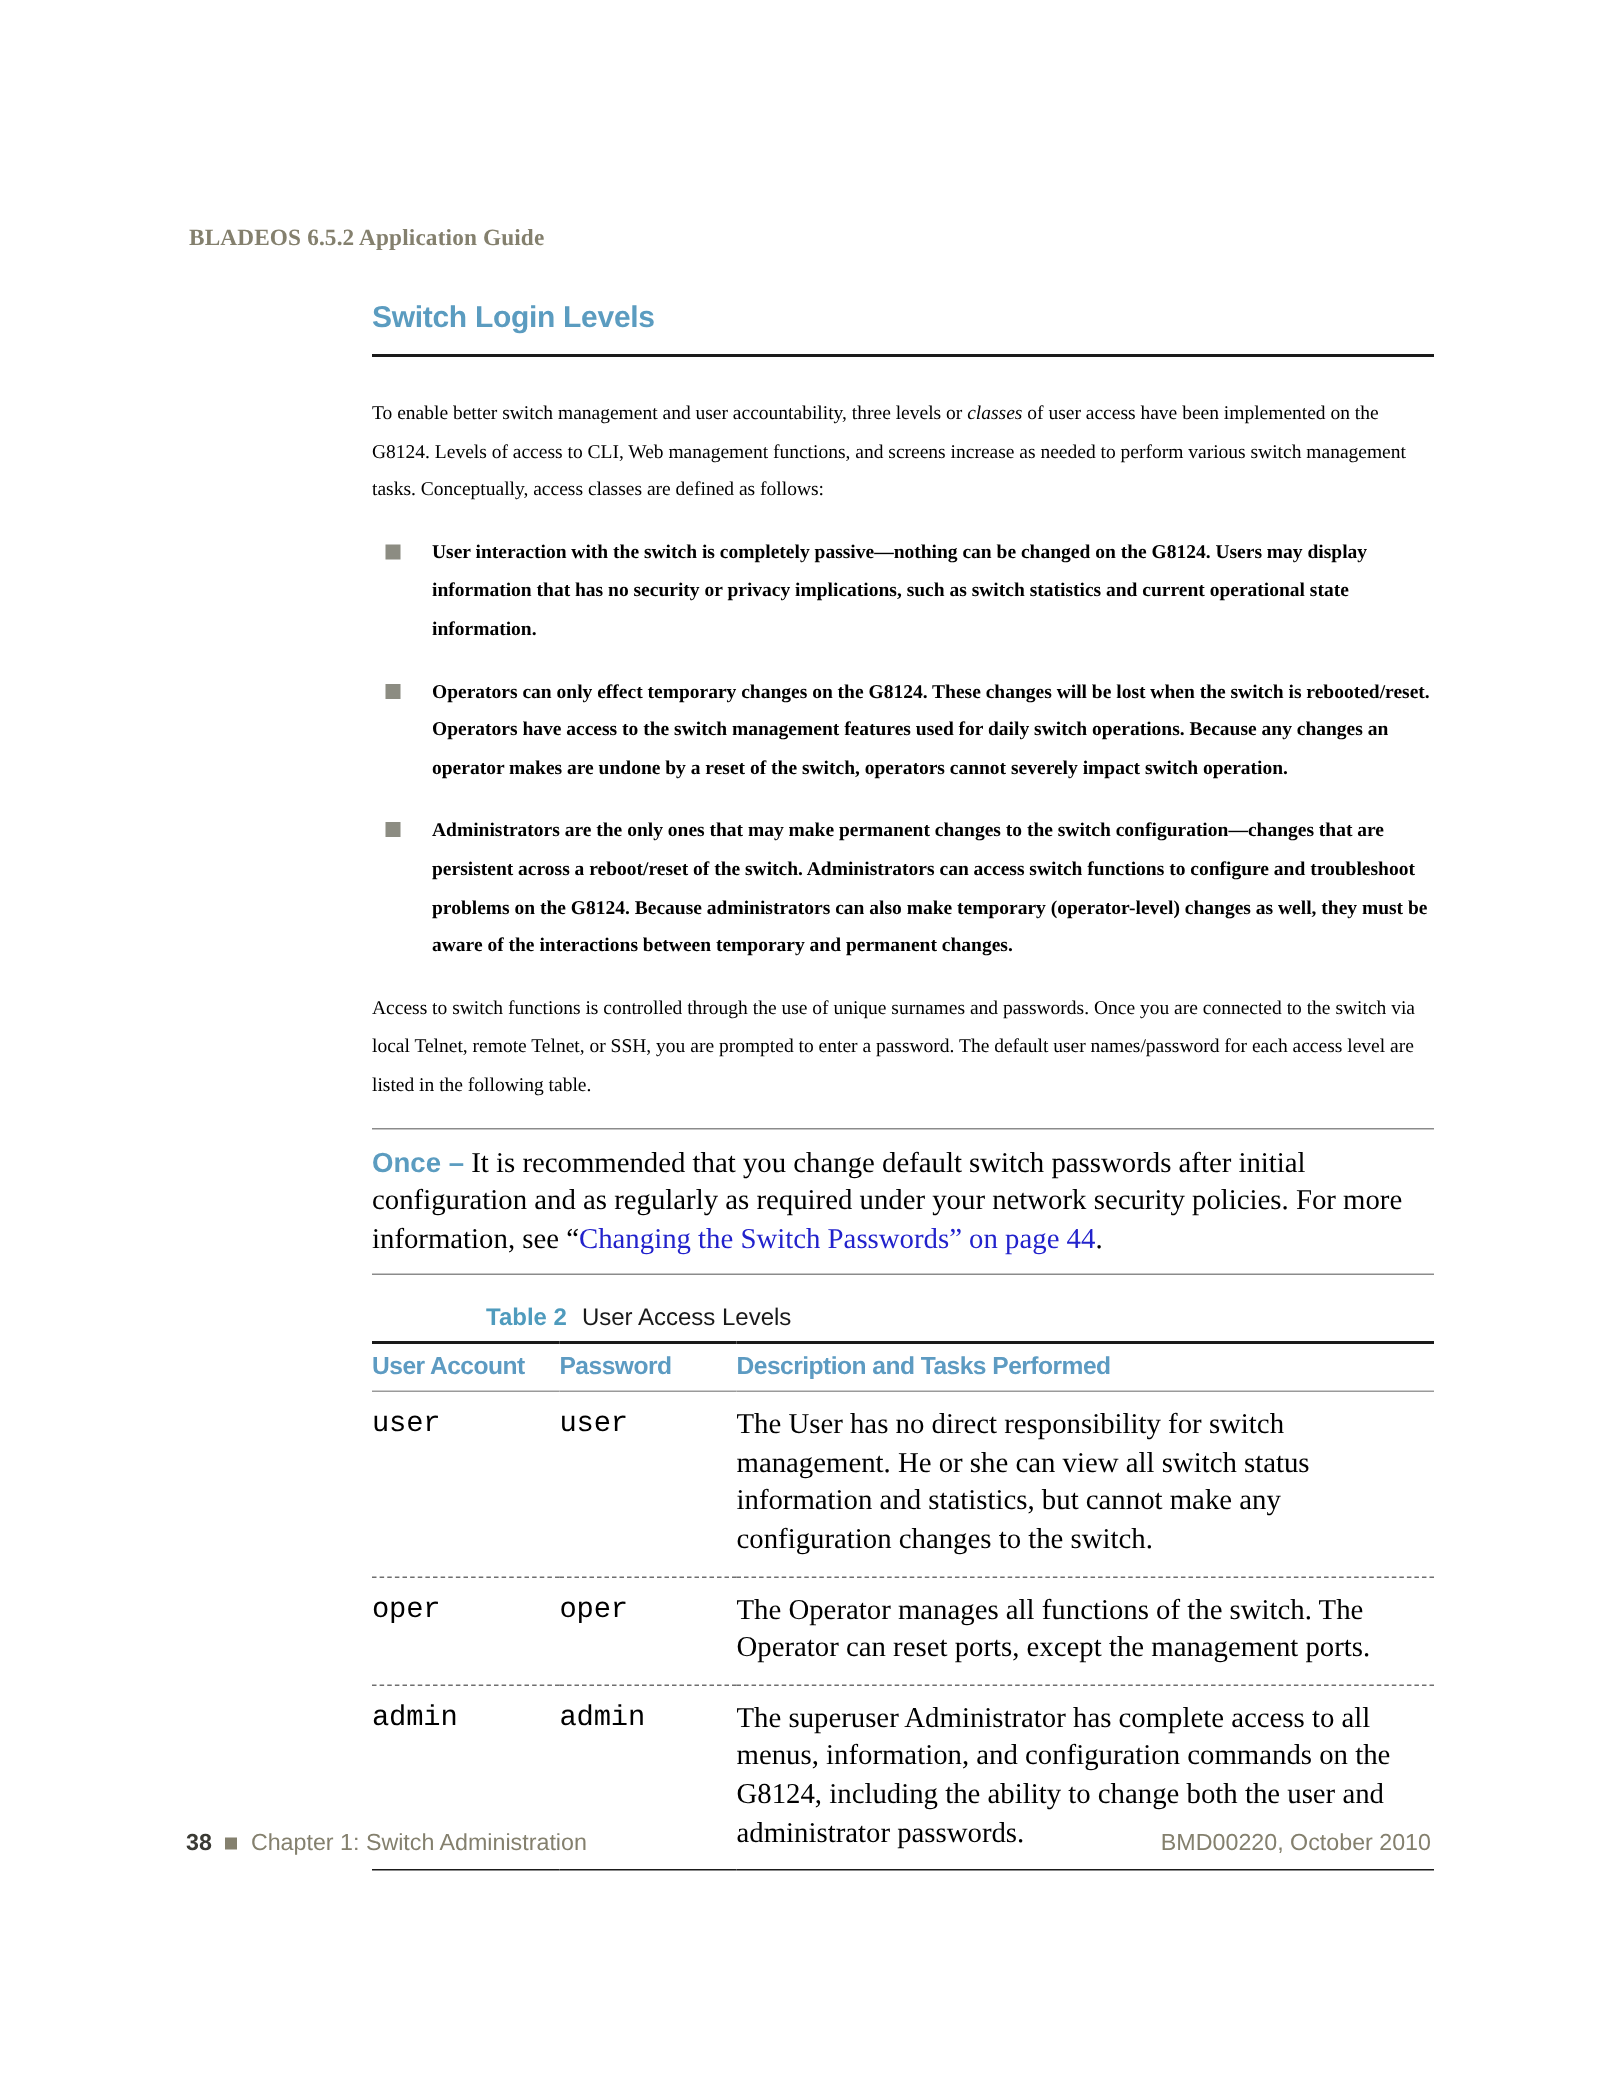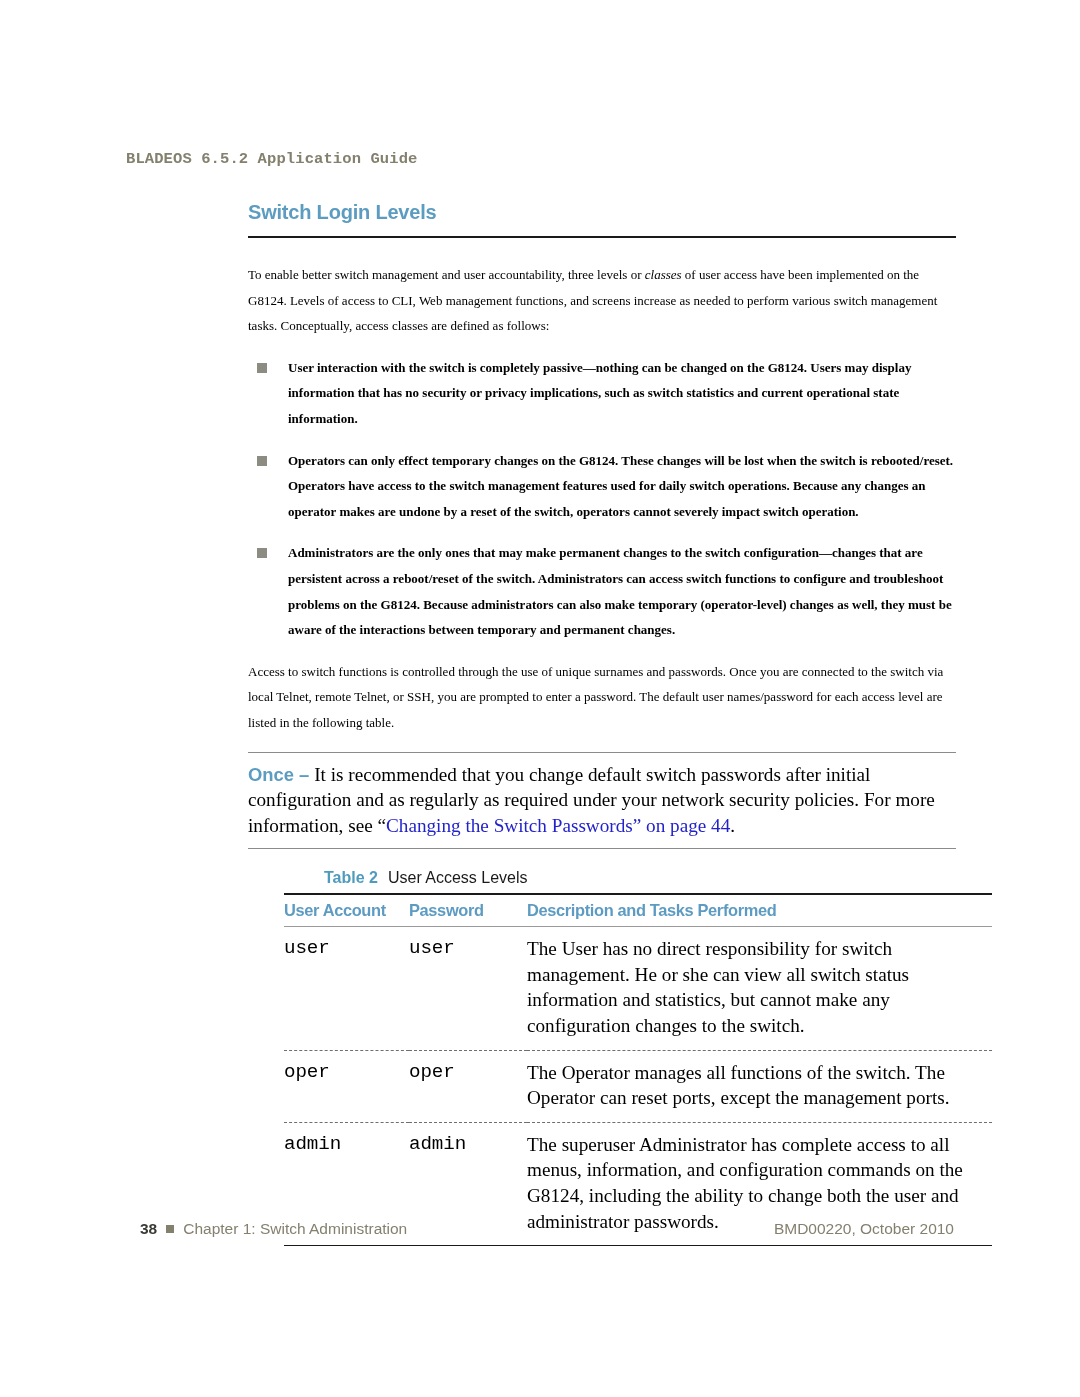--- a/index.html
+++ b/index.html
@@ -14,21 +14,21 @@
     font-family: "Liberation Serif", serif;
     color: #000000;
     overflow: hidden;
   }
 
   
   .running-header {
     position: absolute;
     left: 126px;
     top: 150px;
-    font-family: Liberation Mono, monospace;
+    font-family: Liberation Serif, serif;
     font-weight: bold;
     font-size: 15.5px;
     letter-spacing: 0.1px;
     color: #84806e;
   }
 
   
   .page-title-wrap {
     position: absolute;
     left: 248px;
@@ -118,21 +118,20 @@
   }
   .table-caption .tbl-num {
     font-weight: bold;
     color: #4f9bbd;
     margin-right: 10px;
   }
   table.doc-table {
     width: 100%;
     border-collapse: collapse;
     table-layout: fixed;
-    margin-left: 36px;
   }
   table.doc-table thead th {
     text-align: left;
     font-family: "Liberation Sans", sans-serif;
     font-weight: bold;
     font-size: 16.4px;
     letter-spacing: -0.35px;
     color: #5d9bc2;
     border-top: 2.2px solid #1a1a1a;
     border-bottom: 1.5px solid #9a9a9a;
@@ -155,21 +154,21 @@
     font-size: 17.4px;
     letter-spacing: -0.1px;
   }
   col.c1 { width: 125px; }
   col.c2 { width: 118px; }
   col.c3 { width: auto; }
 
   
   .footer {
     position: absolute;
-    left: 140px;
+    left: 124px;
     right: 126px;
     top: 1218px;
     height: 22px;
     font-family: "Liberation Sans", sans-serif;
     font-size: 15.5px;
     color: #84806e;
     display: flex;
     align-items: center;
     justify-content: space-between;
   }

